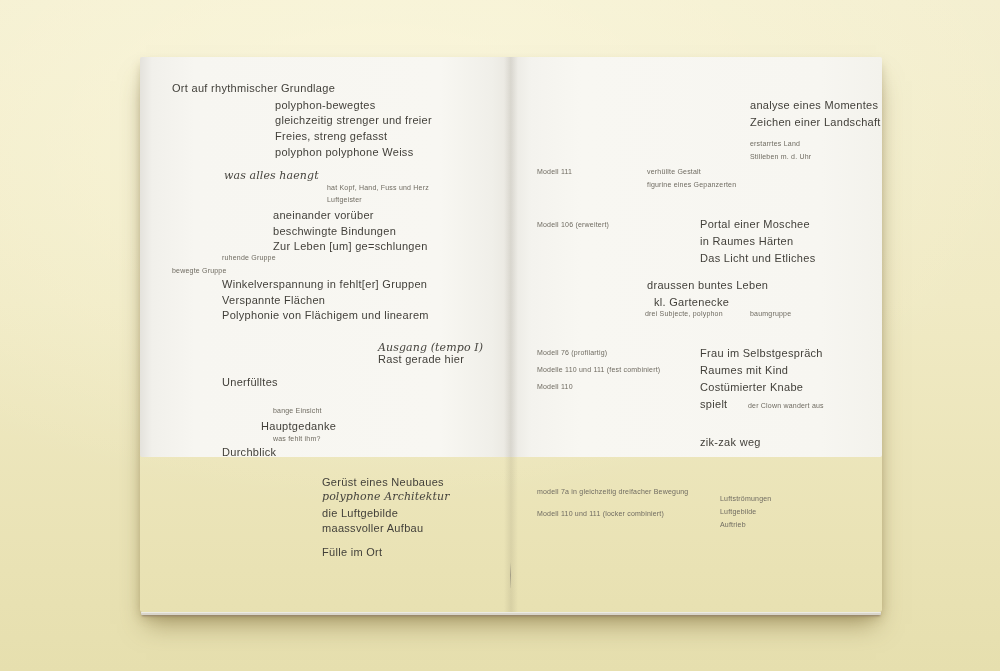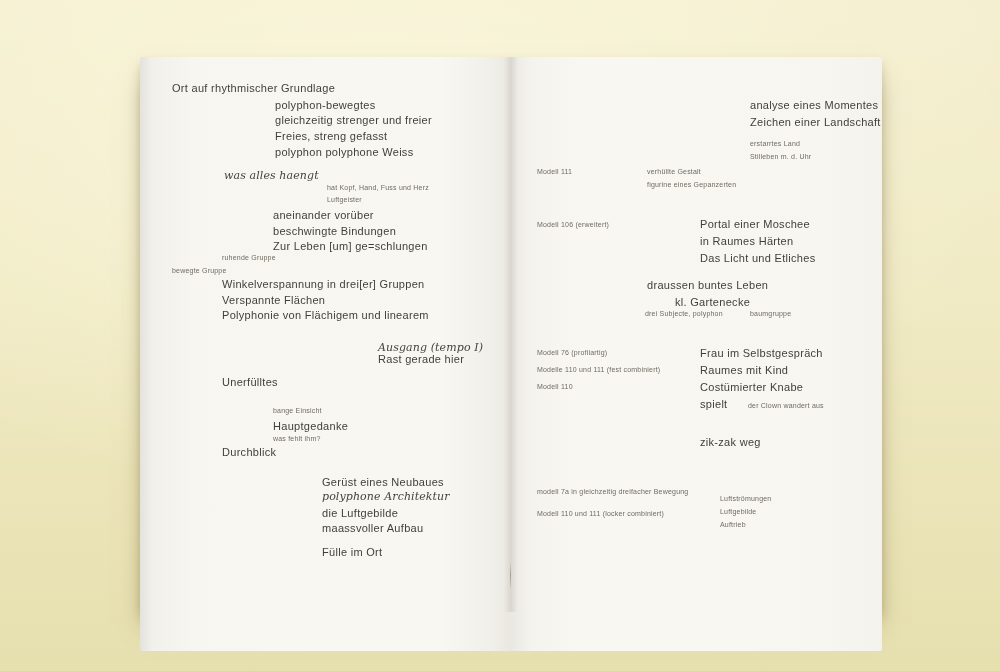--- a/index.html
+++ b/index.html
@@ -16,21 +16,21 @@
   #book{
     position:absolute;left:140px;top:57px;width:742px;height:555px;
     border-radius:2px;
     box-shadow:
       0 2px 0 -1px #ecebe4,
       0 4px 0 -1px #d9d5ca,
       0 6px 2px -2px #93816a,
       0 18px 24px -6px rgba(110,90,40,.50),
       0 6px 10px -2px rgba(110,90,40,.35);
   }
-  .page{position:absolute;top:0;height:594px;}
+  .page{position:absolute;top:0;height:400px;}
   .page.left{
     left:0;width:371px;border-radius:2px 0 0 2px;
     background:linear-gradient(to right,#e4e2dc 0px,#f1f0eb 12px,#f7f6f1 55px,#f8f7f2 300px,#f0efe9 352px,#e9e7e0 371px);
   }
   .page.right{
     left:371px;width:371px;border-radius:0 2px 2px 0;
     background:linear-gradient(to right,#eae8e2 0px,#f4f3ee 20px,#f8f7f2 70px,#f7f6f1 310px,#f3f2ec 371px);
   }
   .fold{
     position:absolute;left:364px;top:0;width:14px;height:555px;
@@ -64,28 +64,28 @@
       <div class="t" style="left:135px;top:73px">Freies, streng gefasst</div>
       <div class="t" style="left:135px;top:89px">polyphon polyphone Weiss</div>
       <div class="t it" style="left:84px;top:113px">was alles haengt</div>
       <div class="t sm" style="left:187px;top:127px">hat Kopf, Hand, Fuss und Herz</div>
       <div class="t sm" style="left:187px;top:139px">Luftgeister</div>
       <div class="t" style="left:133px;top:152px">aneinander vorüber</div>
       <div class="t" style="left:133px;top:168px">beschwingte Bindungen</div>
       <div class="t" style="left:133px;top:183px">Zur Leben [um] ge=schlungen</div>
       <div class="t sm" style="left:82px;top:197px">ruhende Gruppe</div>
       <div class="t sm" style="left:32px;top:210px">bewegte Gruppe</div>
-      <div class="t" style="left:82px;top:221px">Winkelverspannung in drei[er] Gruppen</div>
+      <div class="t" style="left:82px;top:221px">Winkelverspannung in fehlt[er] Gruppen</div>
       <div class="t" style="left:82px;top:237px">Verspannte Flächen</div>
       <div class="t" style="left:82px;top:252px">Polyphonie von Flächigem und linearem</div>
       <div class="t it" style="left:238px;top:285px">Ausgang (tempo I)</div>
       <div class="t" style="left:238px;top:296px">Rast gerade hier</div>
       <div class="t" style="left:82px;top:319px">Unerfülltes</div>
       <div class="t sm" style="left:133px;top:350px">bange Einsicht</div>
-      <div class="t" style="left:133px;top:363px">Hauptgedanke</div>
+      <div class="t" style="left:121px;top:363px">Hauptgedanke</div>
       <div class="t sm" style="left:133px;top:378px">was fehlt ihm?</div>
       <div class="t" style="left:82px;top:389px">Durchblick</div>
       <div class="t" style="left:182px;top:419px">Gerüst eines Neubaues</div>
       <div class="t it" style="left:182px;top:434px">polyphone Architektur</div>
       <div class="t" style="left:182px;top:450px">die Luftgebilde</div>
       <div class="t" style="left:182px;top:465px">maassvoller Aufbau</div>
       <div class="t" style="left:182px;top:489px">Fülle im Ort</div>
     </div>
 
     <div class="page right"></div>
@@ -95,21 +95,21 @@
     <div class="t sm" style="left:610px;top:83px">erstarrtes Land</div>
     <div class="t sm" style="left:610px;top:96px">Stilleben m. d. Uhr</div>
     <div class="t sm" style="left:397px;top:111px">Modell 111</div>
     <div class="t sm" style="left:507px;top:111px">verhüllte Gestalt</div>
     <div class="t sm" style="left:507px;top:124px">figurine eines Gepanzerten</div>
     <div class="t sm" style="left:397px;top:164px">Modell 106 (erweitert)</div>
     <div class="t" style="left:560px;top:161px">Portal einer Moschee</div>
     <div class="t" style="left:560px;top:178px">in Raumes Härten</div>
     <div class="t" style="left:560px;top:195px">Das Licht und Etliches</div>
     <div class="t" style="left:507px;top:222px">draussen buntes Leben</div>
-    <div class="t" style="left:535px;top:239px">kl. Gartenecke</div>
+    <div class="t" style="left:514px;top:239px">kl. Gartenecke</div>
     <div class="t sm" style="left:505px;top:253px">drei Subjecte, polyphon</div>
     <div class="t sm" style="left:610px;top:253px">baumgruppe</div>
     <div class="t sm" style="left:397px;top:292px">Modell 76 (profilartig)</div>
     <div class="t" style="left:560px;top:290px">Frau im Selbstgespräch</div>
     <div class="t sm" style="left:397px;top:309px">Modelle 110 und 111 (fest combiniert)</div>
     <div class="t" style="left:560px;top:307px">Raumes mit Kind</div>
     <div class="t sm" style="left:397px;top:326px">Modell 110</div>
     <div class="t" style="left:560px;top:324px">Costümierter Knabe</div>
     <div class="t" style="left:560px;top:341px">spielt</div>
     <div class="t sm" style="left:608px;top:345px">der Clown wandert aus</div>

